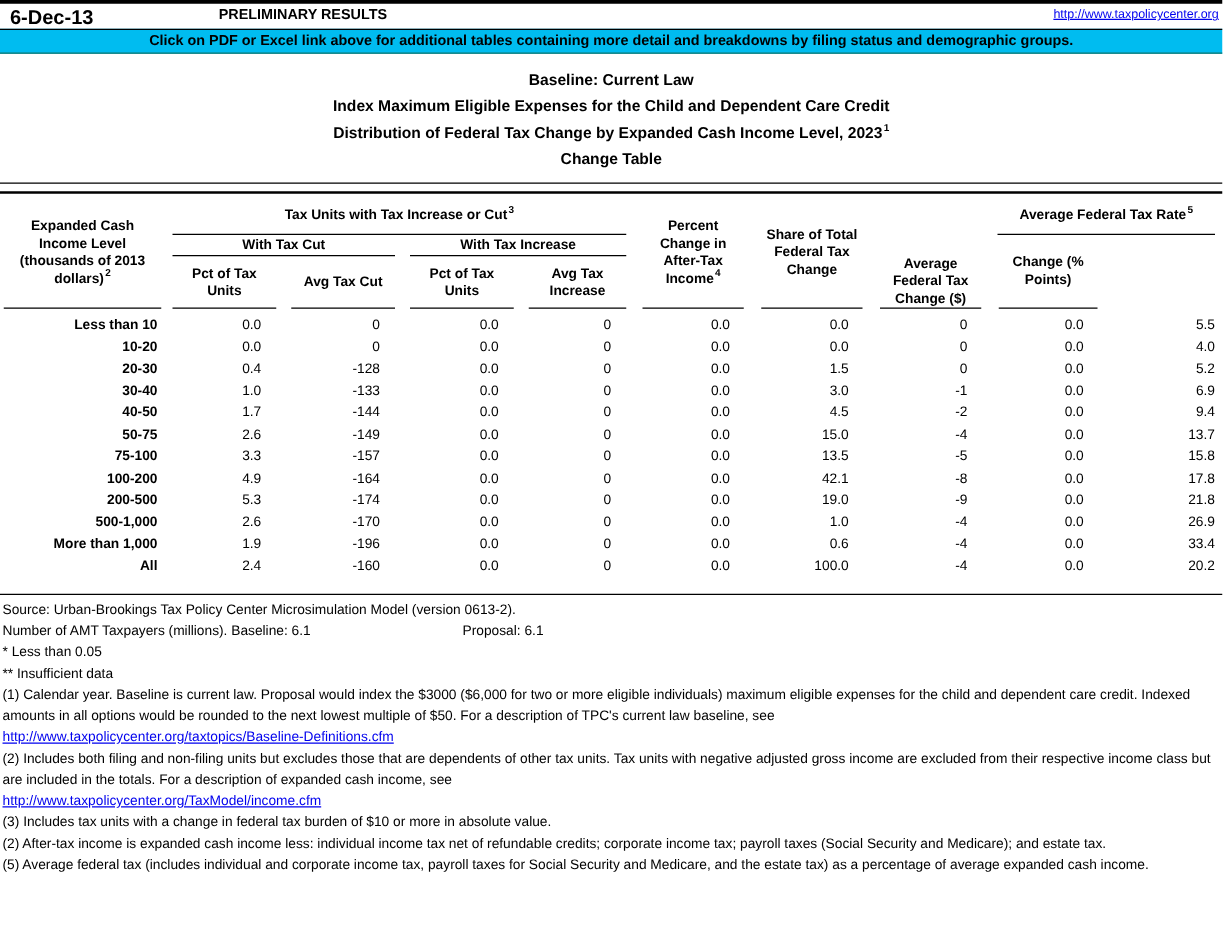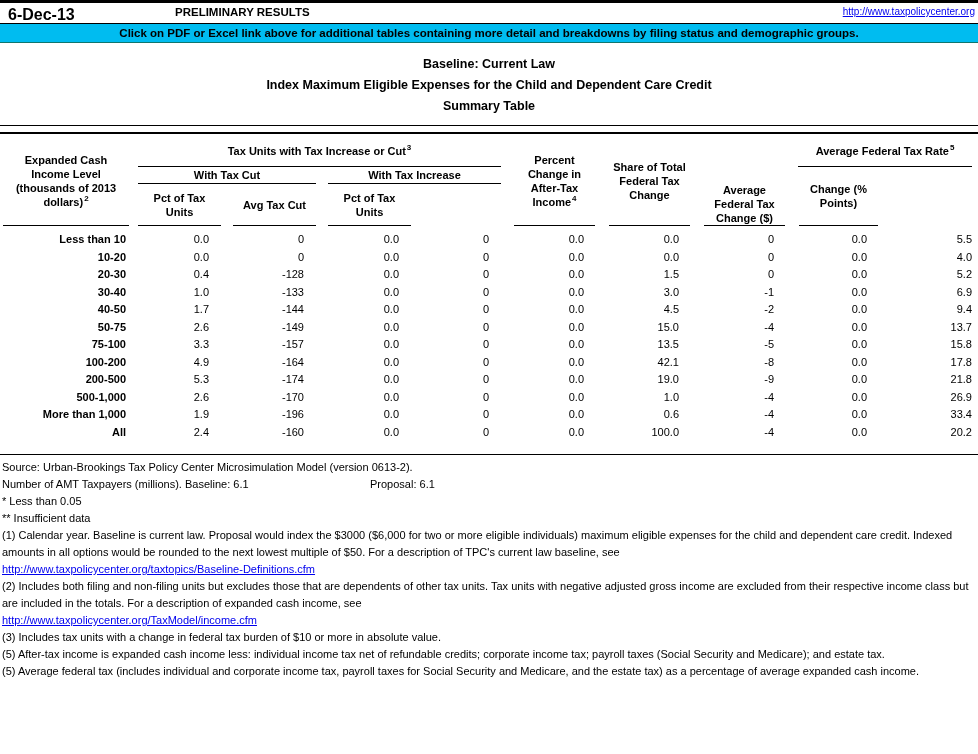--- a/index.html
+++ b/index.html
@@ -69,41 +69,45 @@
   <a class="link tlink">http://www.taxpolicycenter.org</a>
 </div>
 
 <div class="banner" style="background-color: rgb(0, 188, 240);">
   <span>Click on PDF or Excel link above for additional tables containing more detail and breakdowns by filing status and demographic groups.</span>
 </div>
 
 <div class="titles">
   <div>Baseline: Current Law</div>
   <div>Index Maximum Eligible Expenses for the Child and Dependent Care Credit</div>
-  <div>Summary Table</div>
+  <div><span>Distribution of Federal Tax Change by Expanded Cash Income Level, 2023</span><sup>1</sup></div>
+  <div>Change Table</div>
 </div>
 
 <div class="tablewrap">
   <div class="toprule2"></div>
 
   <div class="grid thead">
     <div class="hc ub h-stub">
       <div class="wrap w122"><span>Expanded Cash Income Level (thousands of 2013 dollars)</span><sup>2</sup></div>
     </div>
     <div class="hc ug h-group-a">
       <div><span>Tax Units with Tax Increase or Cut</span><sup>3</sup></div>
     </div>
     <div class="hc ug h-wtc">With Tax Cut</div>
     <div class="hc ug h-wti">With Tax Increase</div>
     <div class="hc ub h-c2">
       <div class="wrap w58">Pct of Tax Units</div>
     </div>
     <div class="hc ub h-c3">Avg Tax Cut</div>
     <div class="hc ub h-c4">
       <div class="wrap w58">Pct of Tax Units</div>
+    </div>
+    <div class="hc ub h-c5">
+      <div class="wrap w52">Avg Tax Increase</div>
     </div>
     <div class="hc ub h-c6">
       <div class="wrap w64"><span>Percent Change in After-Tax Income</span><sup>4</sup></div>
     </div>
     <div class="hc ub h-c7">
       <div class="wrap w84">Share of Total Federal Tax Change</div>
     </div>
     <div class="hc ub h-c8">
       <div class="wrap w72">Average Federal Tax Change ($)</div>
     </div>
@@ -271,15 +275,15 @@
     <span>Number of AMT Taxpayers (millions).  Baseline: 6.1</span>
     <span class="amt-right">Proposal: 6.1</span>
   </p>
   <p>* Less than 0.05</p>
   <p>** Insufficient data</p>
   <p>(1) Calendar year. Baseline is current law. Proposal would index the $3000  ($6,000 for two or more eligible individuals) maximum eligible expenses for the child and dependent care credit. Indexed amounts in all options would be rounded to the next lowest multiple of $50.  For a description of TPC's current law baseline, see</p>
   <p><a class="link">http://www.taxpolicycenter.org/taxtopics/Baseline-Definitions.cfm</a></p>
   <p>(2) Includes both filing and non-filing units but excludes those that are dependents of other tax units. Tax units with negative adjusted gross income are excluded from their respective income class but are included in the totals. For a description of expanded cash income, see</p>
   <p><a class="link">http://www.taxpolicycenter.org/TaxModel/income.cfm</a></p>
   <p>(3) Includes tax units with a change in federal tax burden of $10 or more in absolute value.</p>
-  <p>(5) After-tax income is expanded cash income less: individual income tax net of refundable credits; corporate income tax; payroll taxes (Social Security and Medicare); and estate tax.</p>
+  <p>(2) After-tax income is expanded cash income less: individual income tax net of refundable credits; corporate income tax; payroll taxes (Social Security and Medicare); and estate tax.</p>
   <p>(5) Average federal tax (includes individual and corporate income tax, payroll taxes for Social Security and Medicare, and the estate tax) as a percentage of average expanded cash income.</p>
 </div>
 
 </body></html>

